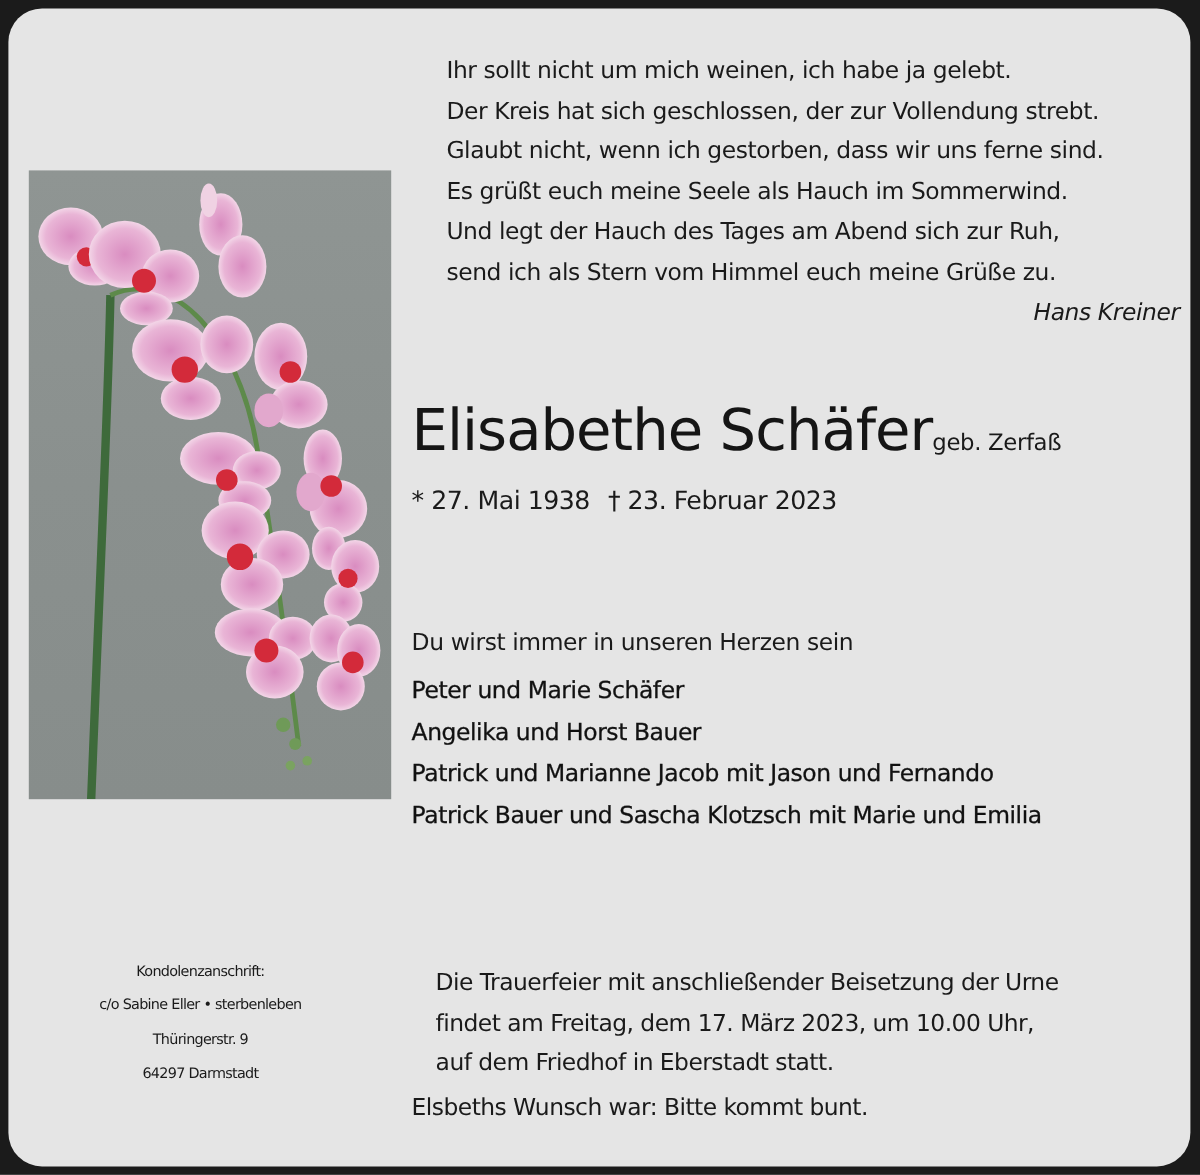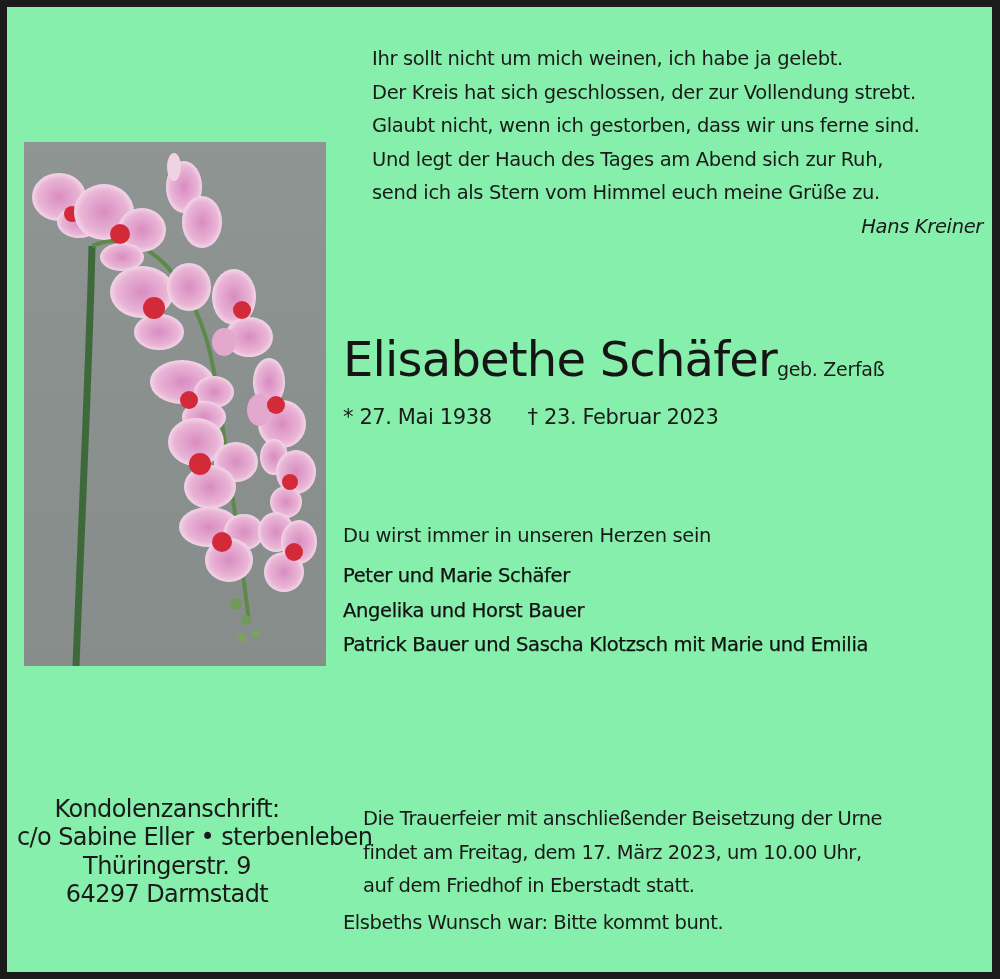--- a/index.html
+++ b/index.html
@@ -8,21 +8,22 @@
       background: #1b1b1b;
       font-family: "DejaVu Sans", sans-serif;
       color: #1a1a1a;
       overflow: hidden;
       position: relative;
     }
     .panel {
       position: absolute;
       left: 7px; top: 7px;
       width: 985px; height: 965px;
-      background: #86efac;
+      background: #e5e5e5;
+      border-radius: 28px;
     }
     .abs { position: absolute; }
 
     
     .poem {
       left: 365px; top: 35px;
       width: 617px;
       font-size: 19.5px;
       line-height: 33.6px;
       letter-spacing: -0.35px;
@@ -53,37 +54,37 @@
     .maiden {
       font-size: 19px;
       letter-spacing: -0.3px;
     }
     .dates {
       left: 336px; top: 398px;
       font-size: 21px;
       letter-spacing: -0.4px;
       white-space: nowrap;
     }
-    .dates .death { margin-left: 36px; }
+    .dates .death { margin-left: 15px; }
 
     
     .mourners {
       left: 336px; top: 512px;
       font-size: 19.5px;
       letter-spacing: -0.35px;
     }
     .mourners .intro { display: block; line-height: 34px; margin-bottom: 6px; white-space: nowrap; }
     .mourners .mname { display: block; line-height: 34.5px; white-space: nowrap; color: #111; -webkit-text-stroke: 0.25px #111; }
 
     
     .condolence {
       left: 10px; top: 788px;
       width: 300px;
       text-align: center;
-      font-size: 24px;
+      font-size: 12px;
       line-height: 28.3px;
       letter-spacing: -0.6px;
     }
     .condolence span { display: block; white-space: nowrap; }
     .service {
       left: 336px; top: 795px;
       font-size: 19.5px;
       letter-spacing: -0.45px;
     }
     .service .sline { display: block; line-height: 33.5px; white-space: nowrap; margin-left: 20px; }
@@ -91,20 +92,21 @@
   </style>
 </head>
 <body>
 
 <div class="panel">
 
   <div class="abs poem">
     <span class="line">Ihr sollt nicht um mich weinen, ich habe ja gelebt.</span>
     <span class="line">Der Kreis hat sich geschlossen, der zur Vollendung strebt.</span>
     <span class="line">Glaubt nicht, wenn ich gestorben, dass wir uns ferne sind.</span>
+    <span class="line">Es grüßt euch meine Seele als Hauch im Sommerwind.</span>
     <span class="line">Und legt der Hauch des Tages am Abend sich zur Ruh,</span>
     <span class="line">send ich als Stern vom Himmel euch meine Grüße zu.</span>
     <span class="author">Hans Kreiner</span>
   </div>
 
   <div class="abs photo">
     <svg width="302" height="524" viewBox="0 0 302 524">
       <defs>
         <radialGradient id="petal" cx="50%" cy="50%" r="55%">
           <stop offset="0%" stop-color="#d98cc0"></stop>
@@ -193,20 +195,21 @@
     <span class="name">Elisabethe Schäfer</span><span class="maiden">geb. Zerfaß</span>
   </div>
   <div class="abs dates">
     <span>* 27. Mai 1938</span><span class="death">† 23. Februar 2023</span>
   </div>
 
   <div class="abs mourners">
     <span class="intro">Du wirst immer in unseren Herzen sein</span>
     <span class="mname">Peter und Marie Schäfer</span>
     <span class="mname">Angelika und Horst Bauer</span>
+    <span class="mname">Patrick und Marianne Jacob mit Jason und Fernando</span>
     <span class="mname">Patrick Bauer und Sascha Klotzsch mit Marie und Emilia</span>
   </div>
 
   <div class="abs condolence">
     <span>Kondolenzanschrift:</span>
     <span>c/o Sabine Eller • sterbenleben</span>
     <span>Thüringerstr. 9</span>
     <span>64297 Darmstadt</span>
   </div>
 

